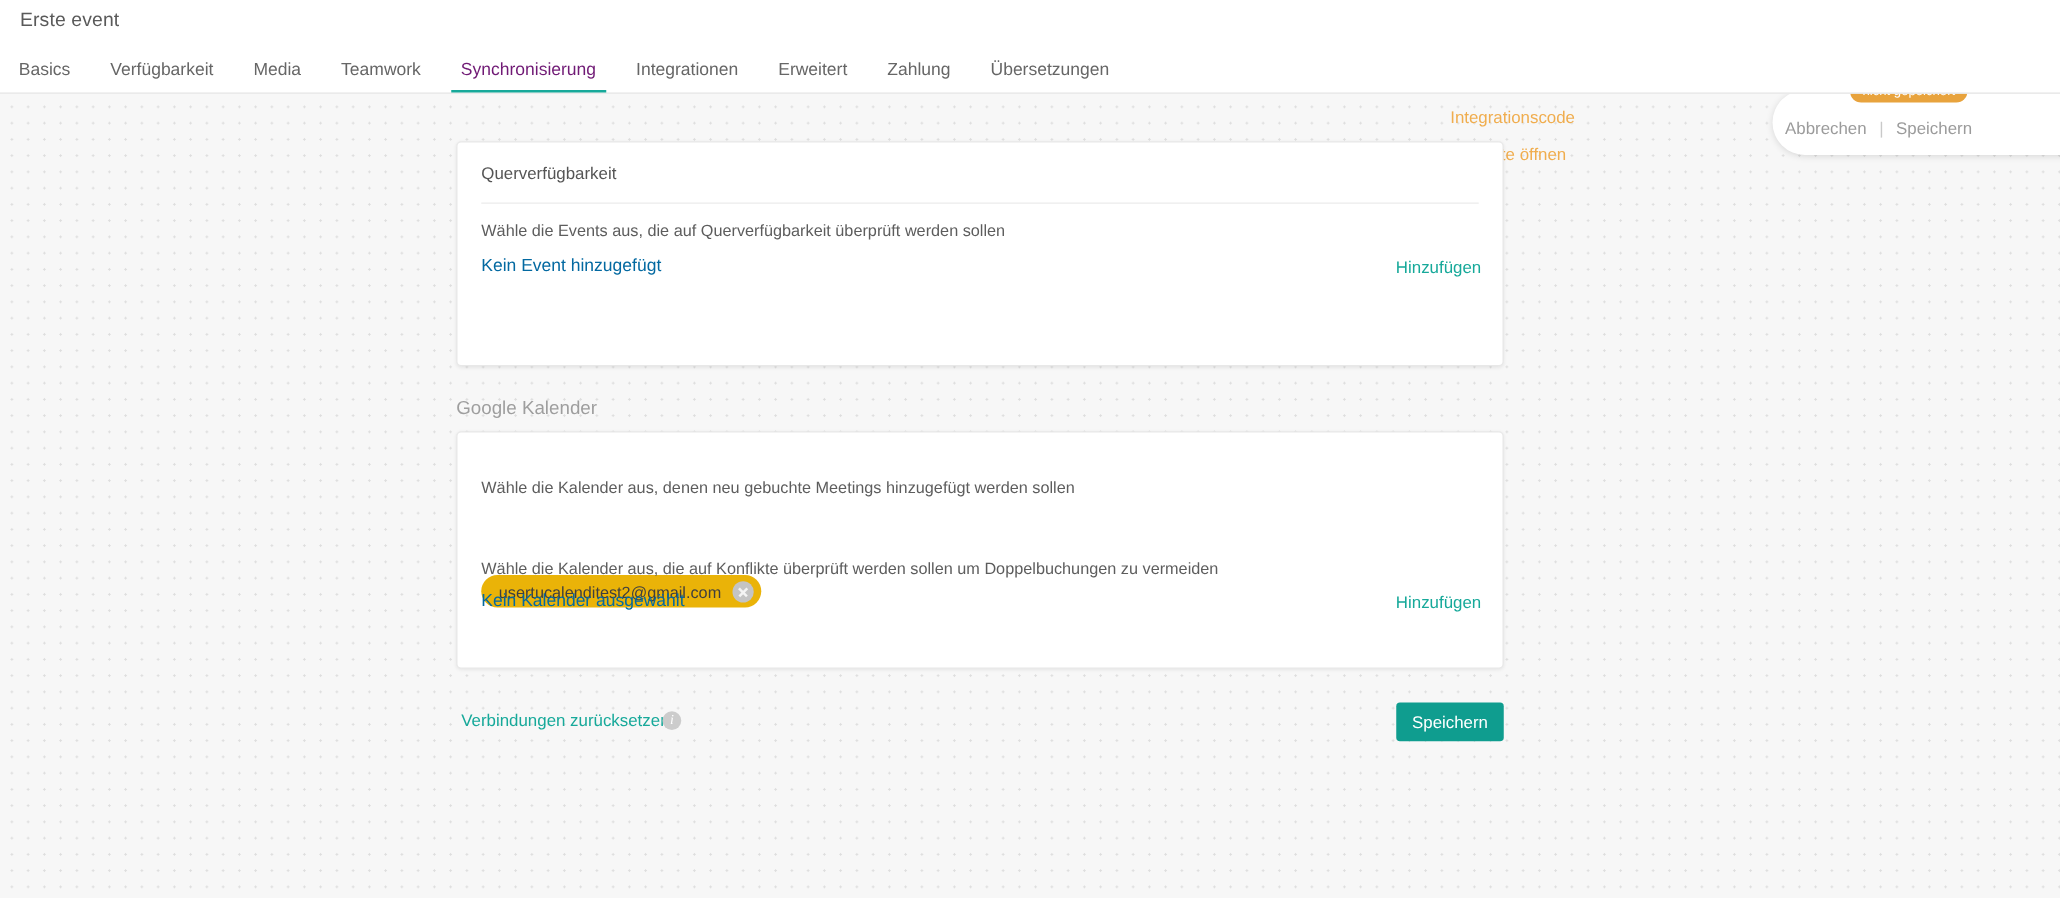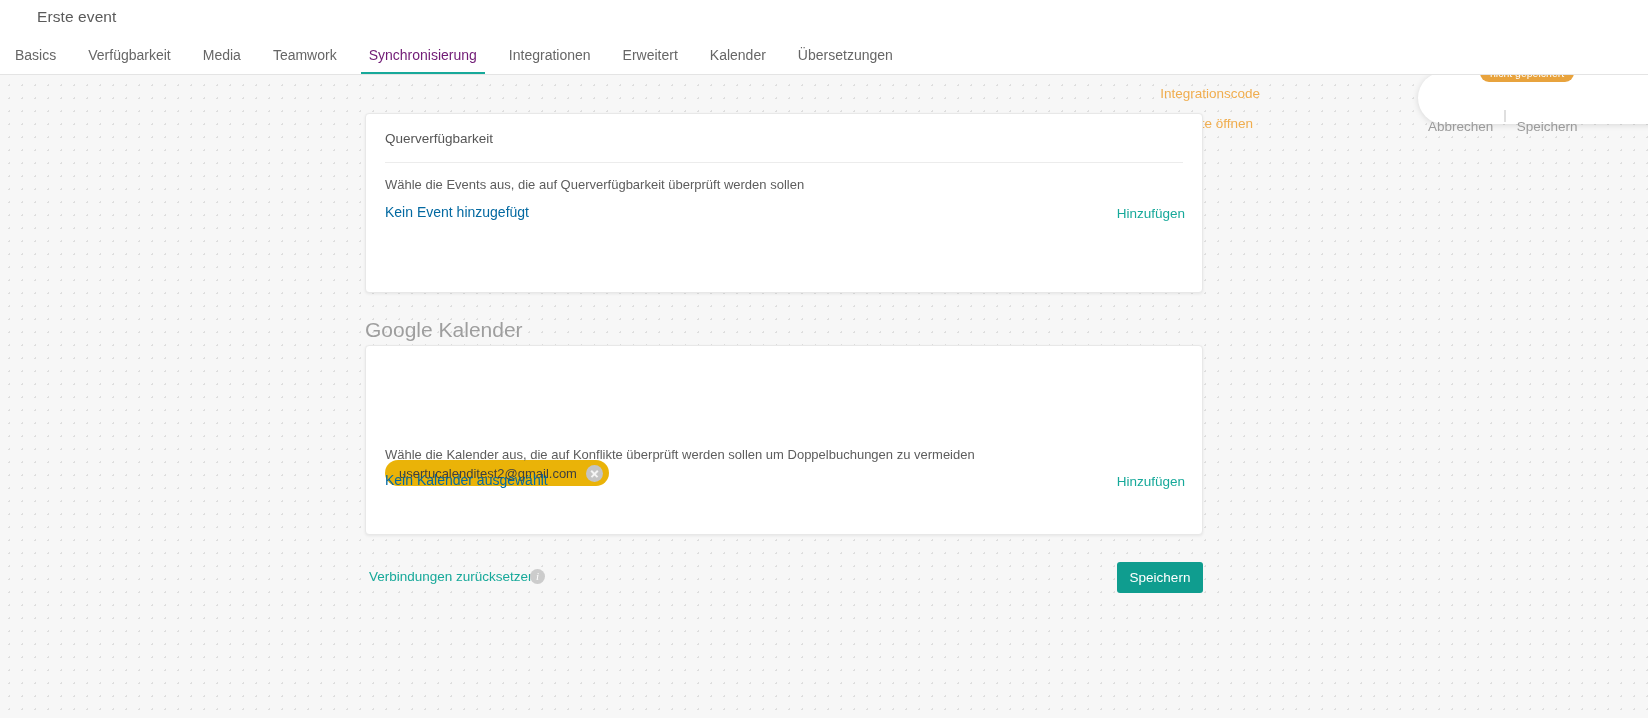--- a/index.html
+++ b/index.html
@@ -25,21 +25,20 @@
     background: #ffffff;
     border-bottom: 1px solid #e4e4e4;
     z-index: 30;
   }
   .page-title {
     position: absolute;
     left: 16px; top: 8px;
     font-size: 15.5px;
     color: #5a5a5a;
     letter-spacing: .1px;
-    margin-left: 21px;
   }
   .tabs {
     position: absolute;
     left: 0; top: 36px;
     display: flex;
     align-items: flex-end;
     height: 38px;
   }
   .tab {
     position: relative;
@@ -136,21 +135,21 @@
     right: 17px;
     font-size: 13.5px;
     color: #17a99a;
     cursor: pointer;
   }
 
   
   .section-label {
     position: absolute;
     left: 365px; top: 243px;
-    font-size: 21px;
+    font-size: 15px;
     color: #9e9e9e;
   }
 
   
   .chip {
     position: absolute;
     left: 19px; top: 114px;
     height: 26px;
     display: flex;
     align-items: center;
@@ -237,36 +236,36 @@
   .unsaved-actions {
     position: absolute;
     left: 10px; top: 23px;
     display: flex;
     align-items: center;
     gap: 10px;
     font-size: 13.5px;
     color: #9b9b9b;
   }
   .unsaved-actions .sep { color: #c9c9c9; }
-  .unsaved-actions span[data-interactable="true"] { cursor: pointer; margin-top: 24px; }
+  .unsaved-actions span[data-interactable="true"] { cursor: pointer; }
 </style>
 </head>
 <body>
 
 <div class="topbar" data-interactable="false">
   <div class="page-title" data-interactable="false">Erste event</div>
   <nav class="tabs" data-interactable="false">
     <div class="tab" data-interactable="true">Basics</div>
     <div class="tab" data-interactable="true">Verfügbarkeit</div>
     <div class="tab" data-interactable="true">Media</div>
     <div class="tab" data-interactable="true">Teamwork</div>
     <div class="tab active" data-interactable="true">Synchronisierung</div>
     <div class="tab" data-interactable="true">Integrationen</div>
     <div class="tab" data-interactable="true">Erweitert</div>
-    <div class="tab" data-interactable="true">Kalender</div>
+    <div class="tab" data-interactable="true">Zahlung</div>
     <div class="tab" data-interactable="true">Übersetzungen</div>
   </nav>
 </div>
 
 <div class="canvas" data-interactable="false">
 
   <div class="quicklinks" data-interactable="false">
     <span class="quicklink" data-interactable="true">Integrationscode</span>
     <span class="quicklink" data-interactable="true">Konflikte öffnen</span>
   </div>
@@ -275,20 +274,21 @@
     <div class="card-head" data-interactable="false">Querverfügbarkeit</div>
     <div class="card-divider" data-interactable="false"></div>
     <div class="desc" style="top:63px;" data-interactable="false">Wähle die Events aus, die auf Querverfügbarkeit überprüft werden sollen</div>
     <div class="placeholder" style="top:90px;" data-interactable="false">Kein Event hinzugefügt</div>
     <div class="add-link" style="top:92px;" data-interactable="true">Hinzufügen</div>
   </section>
 
   <div class="section-label" data-interactable="false">Google Kalender</div>
 
   <section class="card" id="card-gcal" data-interactable="false">
+    <div class="desc" style="top:36px;" data-interactable="false">Wähle die Kalender aus, denen neu gebuchte Meetings hinzugefügt werden sollen</div>
 
     <div class="chip" data-interactable="true">
       <span data-interactable="false">usertucalenditest2@gmail.com</span>
       <span class="chip-x" data-interactable="true"></span>
     </div>
 
     <div class="desc" style="top:101px;" data-interactable="false">Wähle die Kalender aus, die auf Konflikte überprüft werden sollen um Doppelbuchungen zu vermeiden</div>
     <div class="placeholder" style="top:126px;" data-interactable="false">Kein Kalender ausgewählt</div>
     <div class="add-link" style="top:128px;" data-interactable="true">Hinzufügen</div>
   </section>

